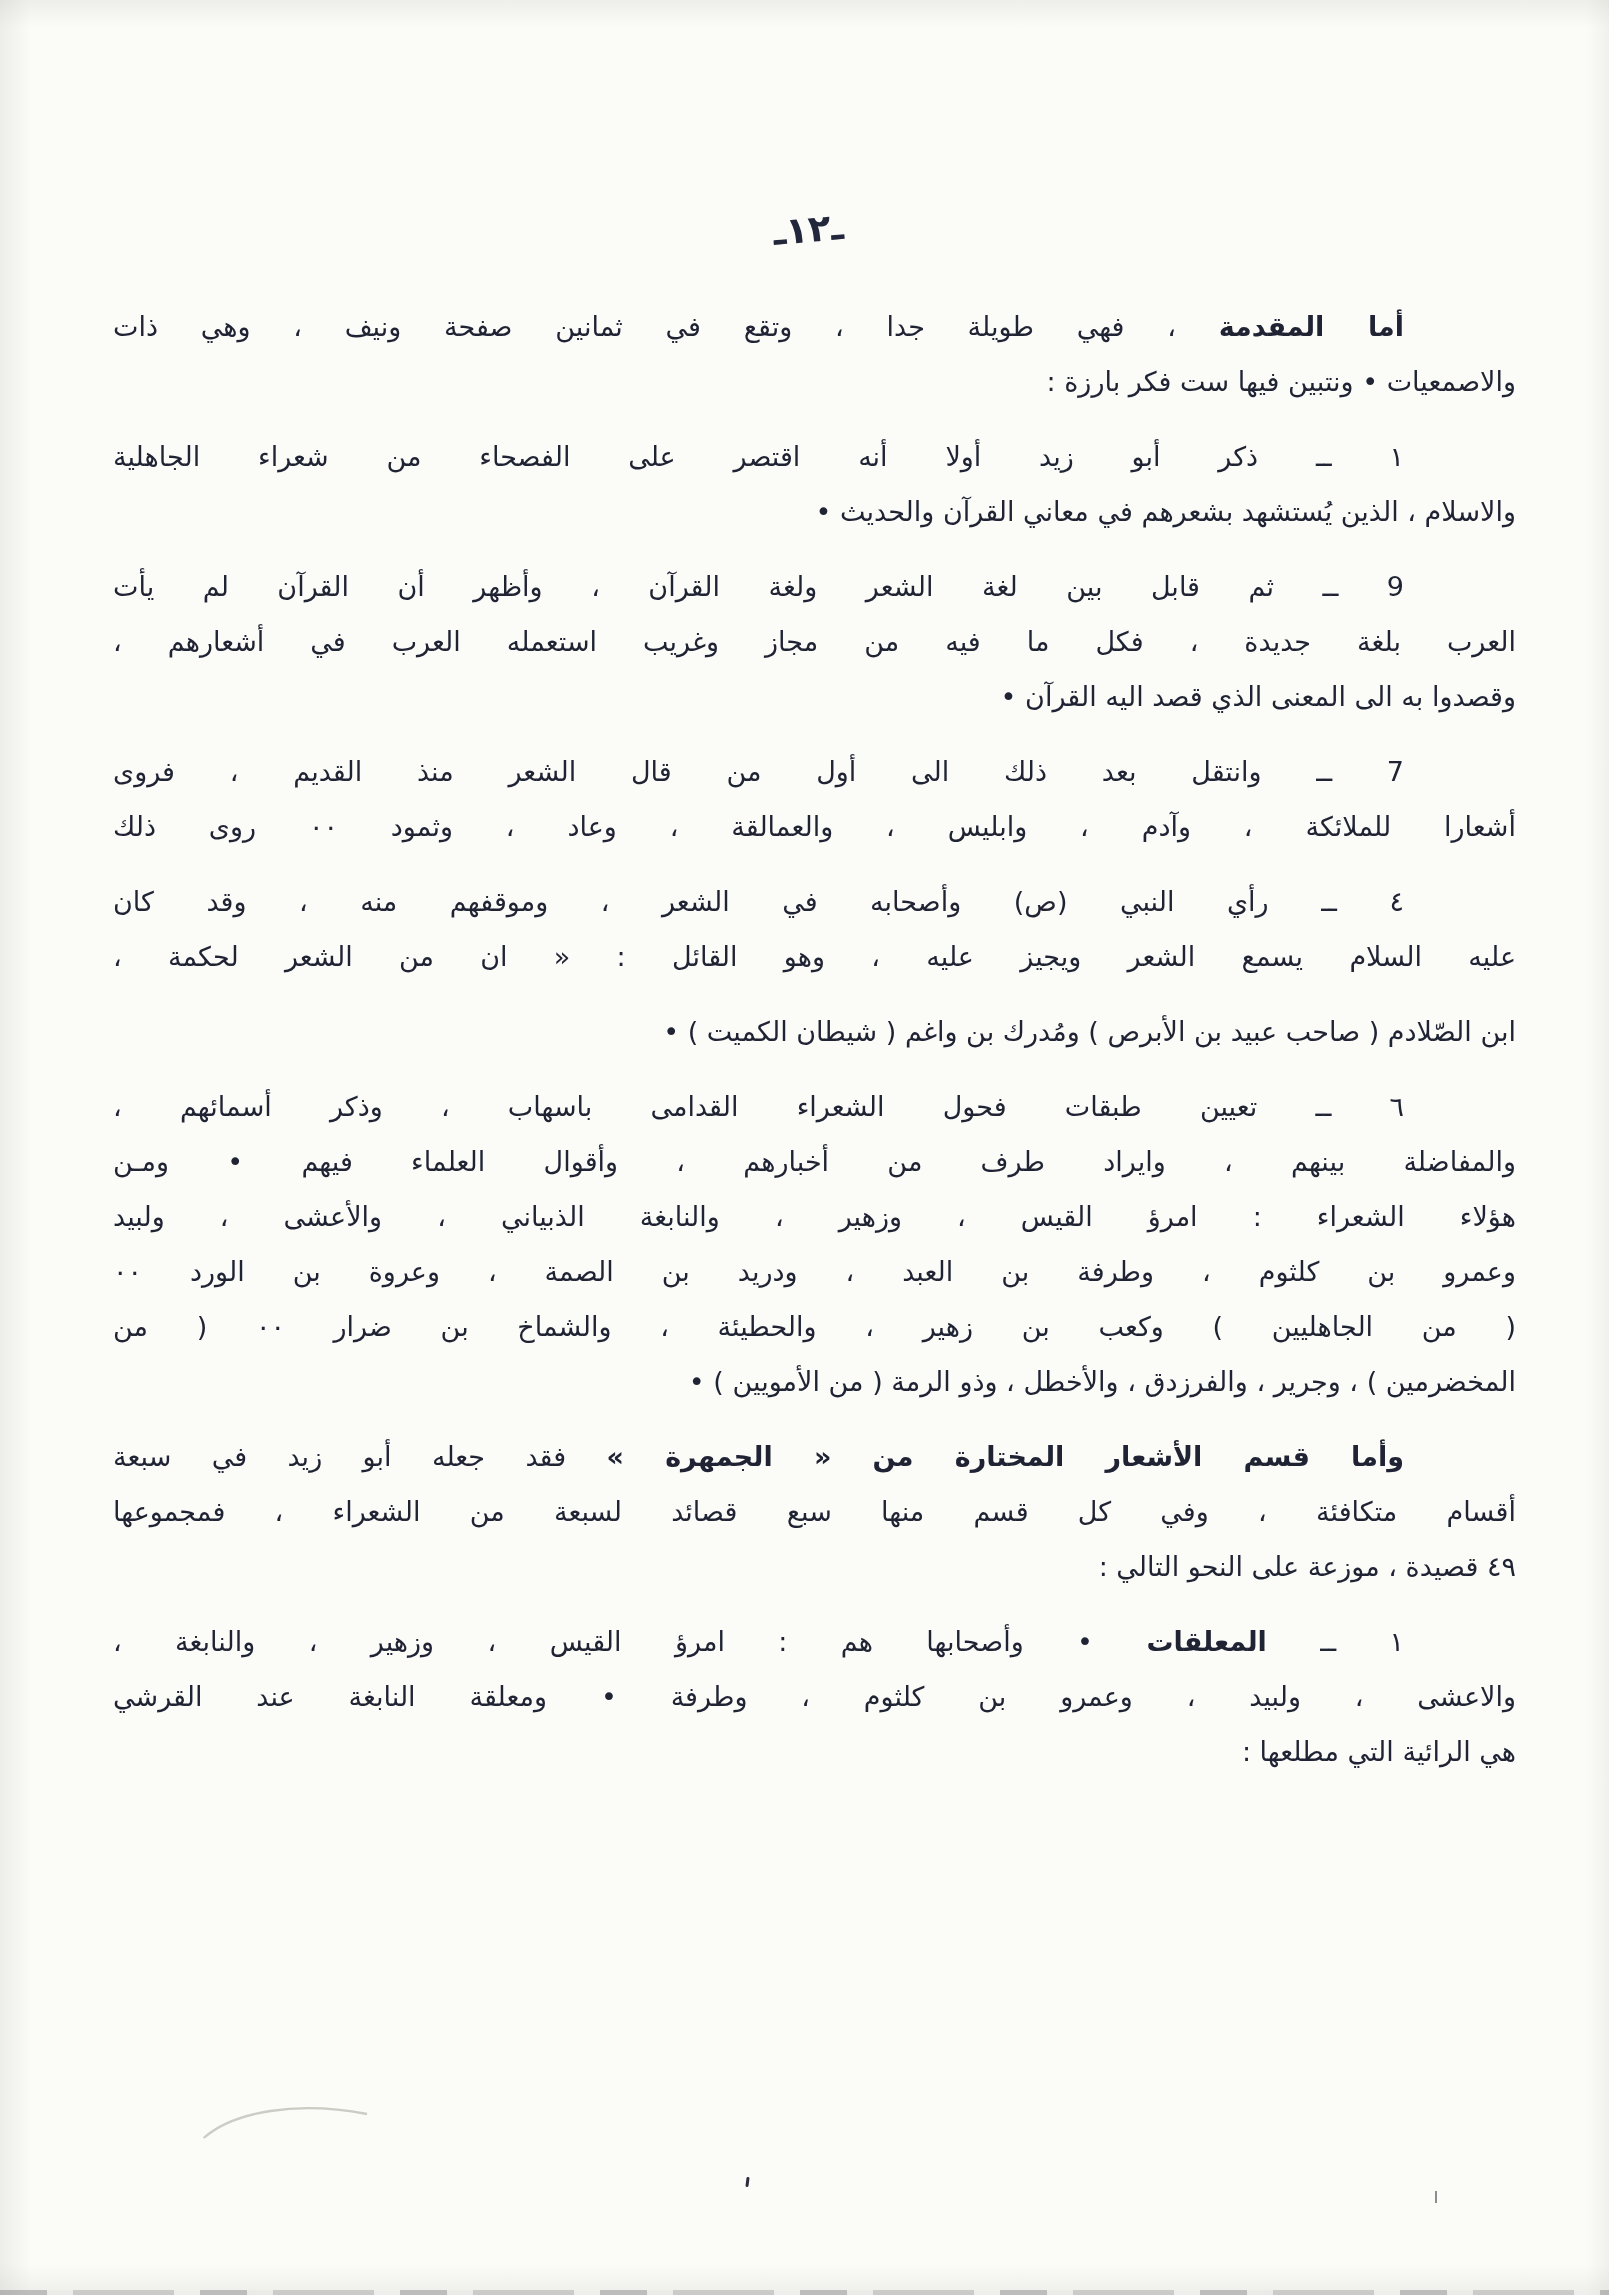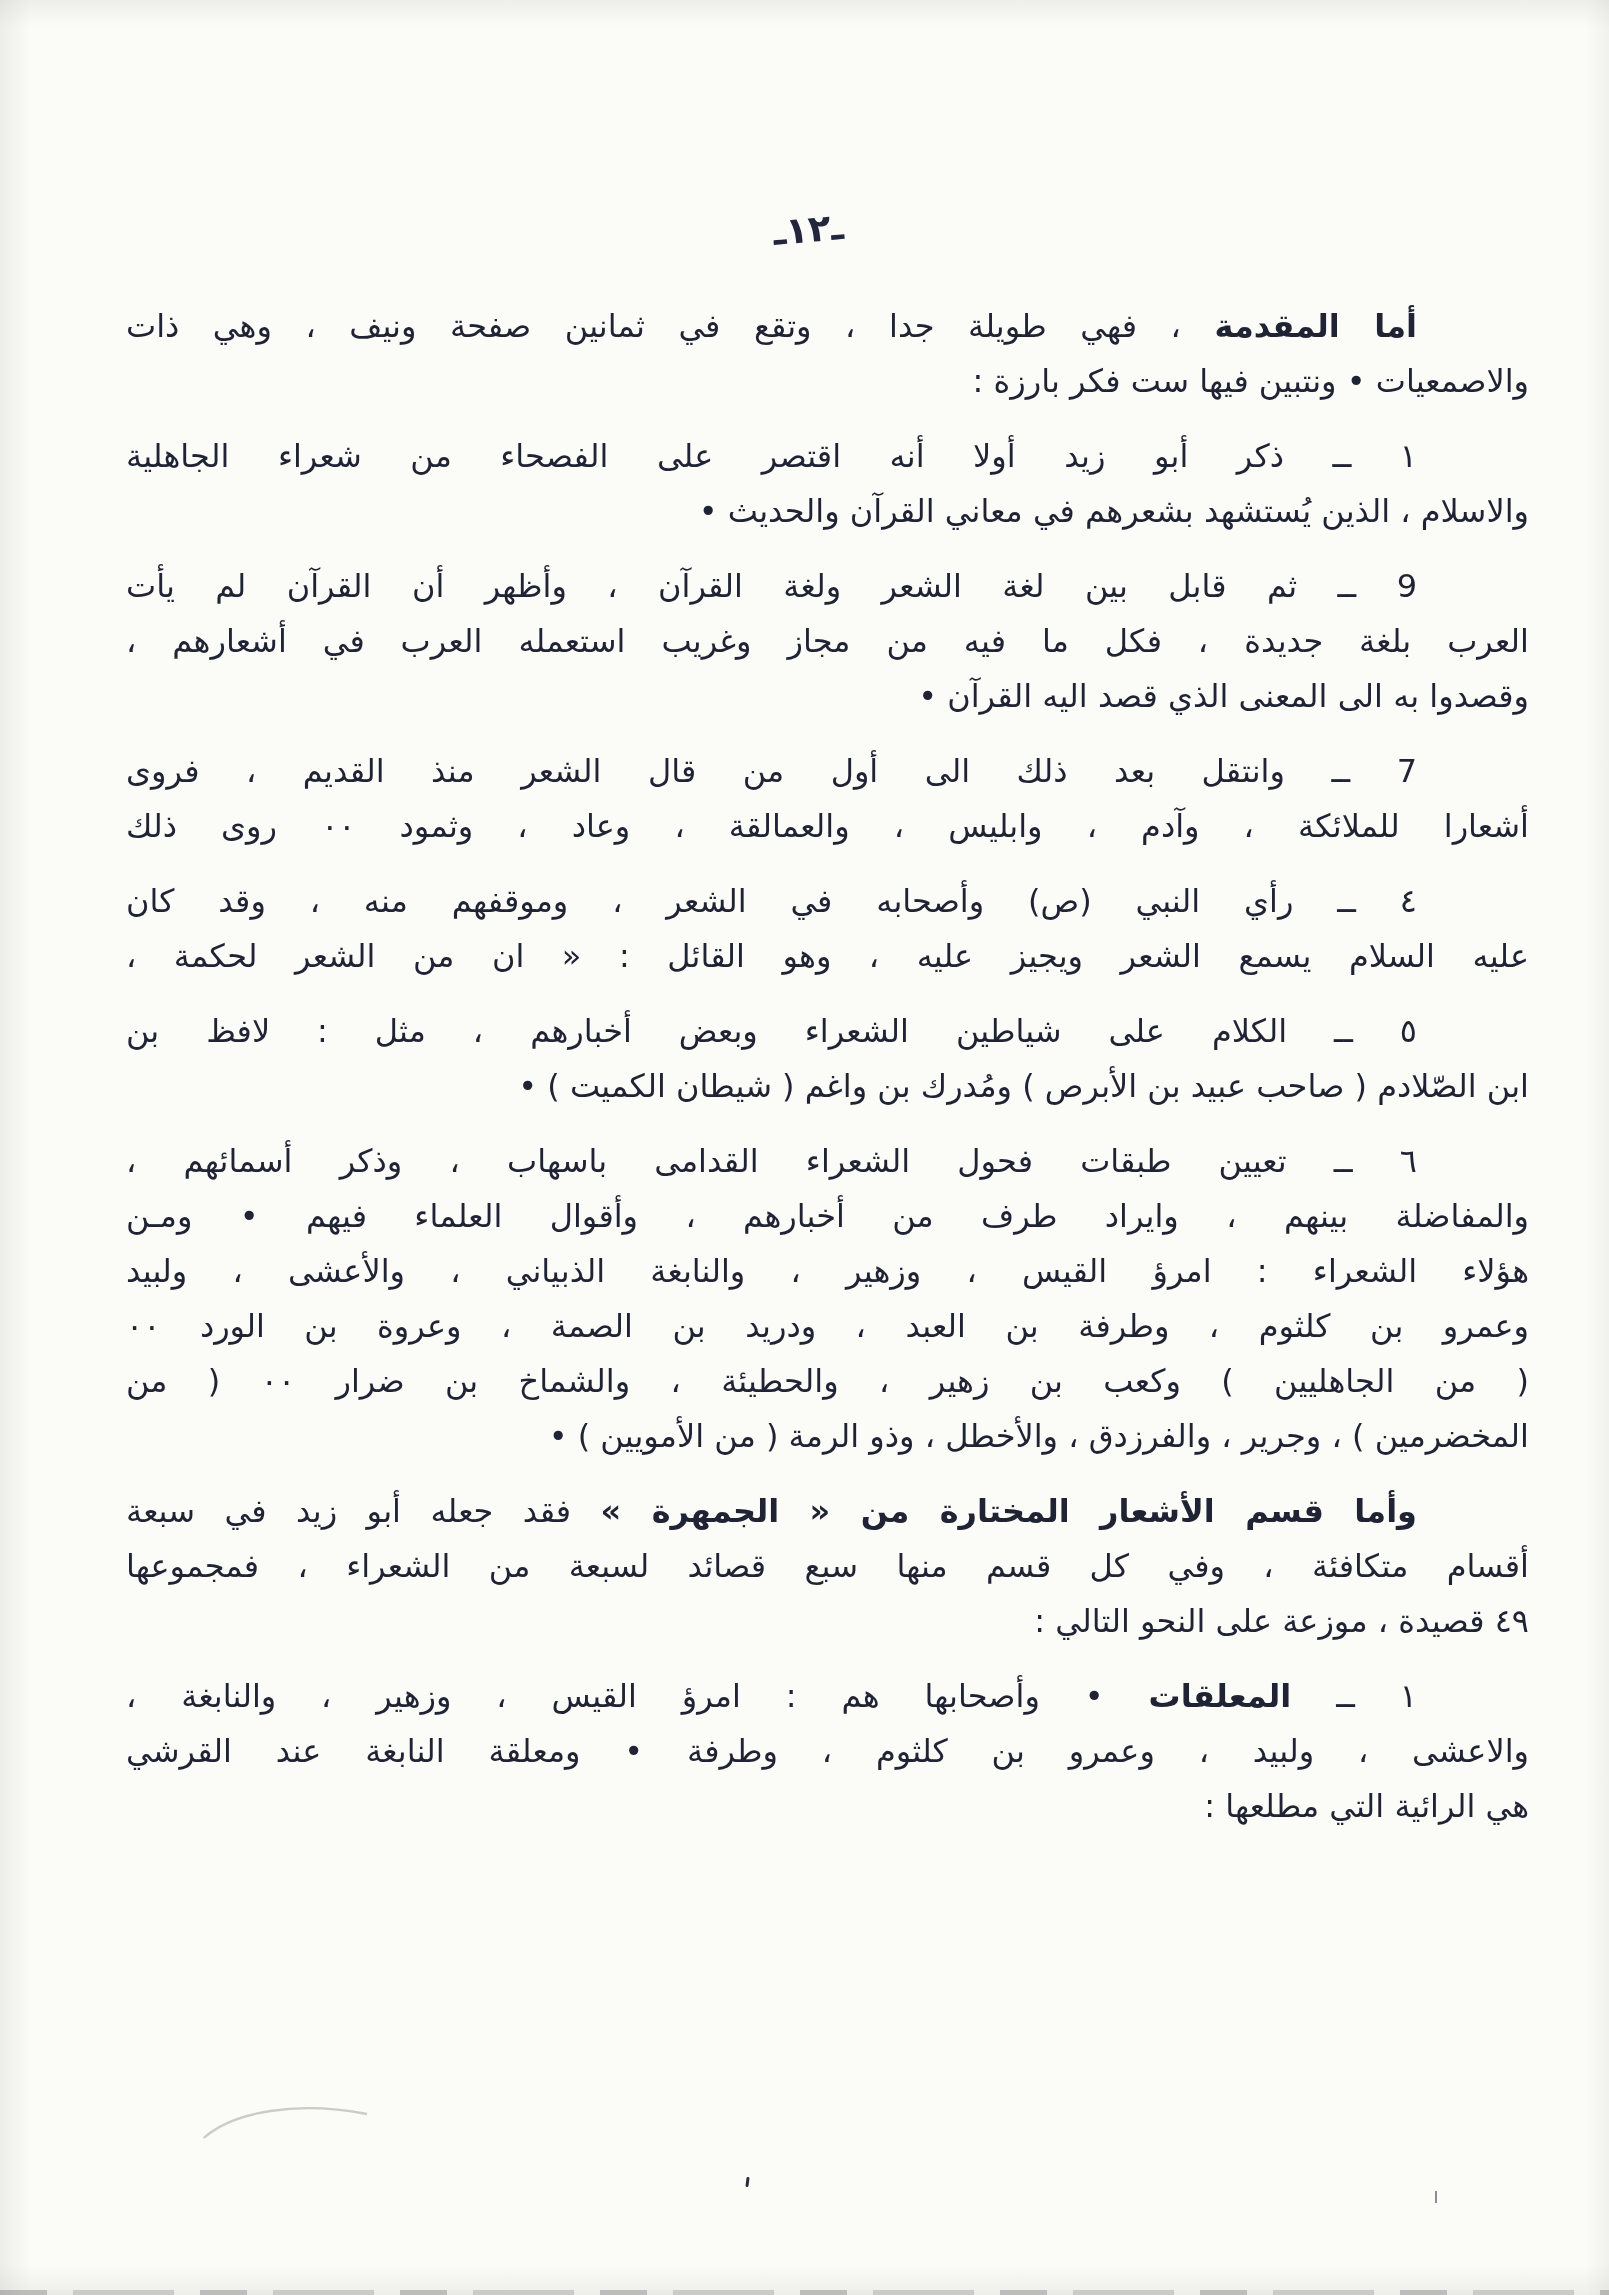--- a/index.html
+++ b/index.html
@@ -21,22 +21,22 @@
       linear-gradient(0deg, rgba(178,178,172,.18), rgba(0,0,0,0) 31px);
   }
   .page-number{
     position:absolute;top:208px;right:766px;
     font-size:37px;font-weight:bold;
     transform:rotate(-5deg);
     letter-spacing:1.3px;
     color:#23273c;
   }
   .body-text{
-    position:absolute;top:299px;right:80px;width:1403px;
-    font-size:32px;line-height:55px;
+    position:absolute;top:299px;right:93px;width:1403px;
+    font-size:27px;line-height:55px;
   }
   .para{margin:0 0 20px 0;}
   .line{text-align:justify;text-align-last:justify;}
   .line.first{text-indent:112px;}
   .line.last{text-align-last:right;}
   .b{font-weight:bold;}
   
   .speck{
     position:absolute;left:746px;top:2177px;width:3.3px;height:10px;
     background:#2c2c3c;border-radius:1.3px;transform:rotate(7deg);
@@ -82,21 +82,20 @@
       <div class="line first">7 ــ وانتقل بعد ذلك الى أول من قال الشعر منذ القديم ، فروى</div>
       <div class="line">أشعارا للملائكة ، وآدم ، وابليس ، والعمالقة ، وعاد ، وثمود ٠٠ روى ذلك</div>
     </div>
 
     <div class="para">
       <div class="line first">٤ ــ رأي النبي (ص) وأصحابه في الشعر ، وموقفهم منه ، وقد كان</div>
       <div class="line">عليه السلام يسمع الشعر ويجيز عليه ، وهو القائل : « ان من الشعر لحكمة ،</div>
     </div>
 
     <div class="para">
-      <div class="line first">٥ ــ الكلام على شياطين الشعراء وبعض أخبارهم ، مثل : لافظ بن</div>
       <div class="line last">ابن الصّلادم ( صاحب عبيد بن الأبرص ) ومُدرك بن واغم ( شيطان الكميت ) •</div>
     </div>
 
     <div class="para">
       <div class="line first">٦ ــ تعيين طبقات فحول الشعراء القدامى باسهاب ، وذكر أسمائهم ،</div>
       <div class="line">والمفاضلة بينهم ، وايراد طرف من أخبارهم ، وأقوال العلماء فيهم • ومـن</div>
       <div class="line">هؤلاء الشعراء : امرؤ القيس ، وزهير ، والنابغة الذبياني ، والأعشى ، ولبيد</div>
       <div class="line">وعمرو بن كلثوم ، وطرفة بن العبد ، ودريد بن الصمة ، وعروة بن الورد ٠٠</div>
       <div class="line">( من الجاهليين ) وكعب بن زهير ، والحطيئة ، والشماخ بن ضرار ٠٠ ( من</div>
       <div class="line last">المخضرمين ) ، وجرير ، والفرزدق ، والأخطل ، وذو الرمة ( من الأمويين ) •</div>

